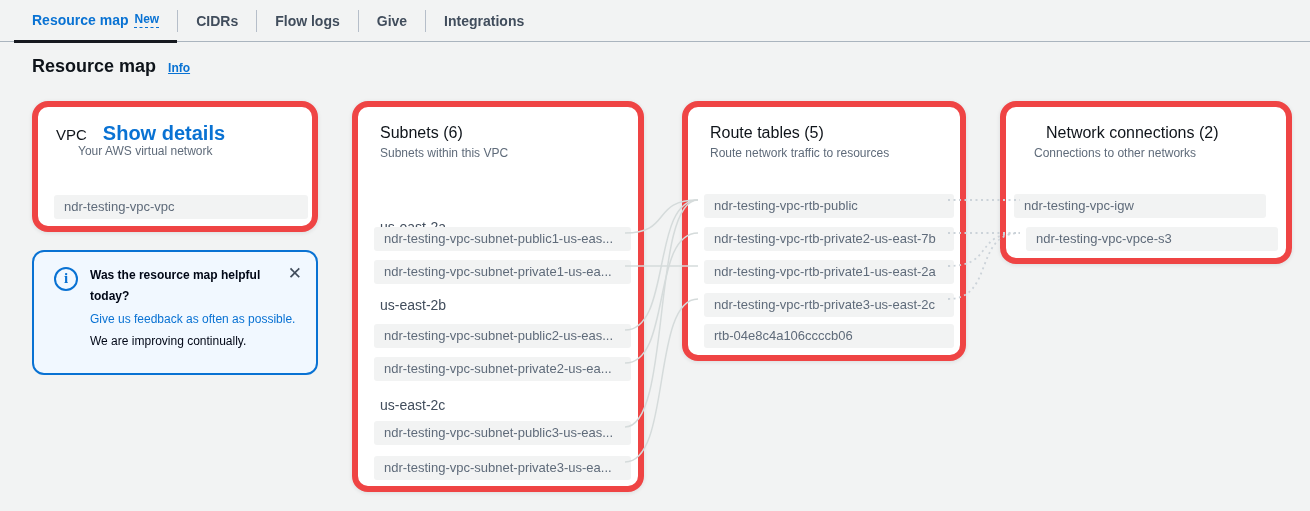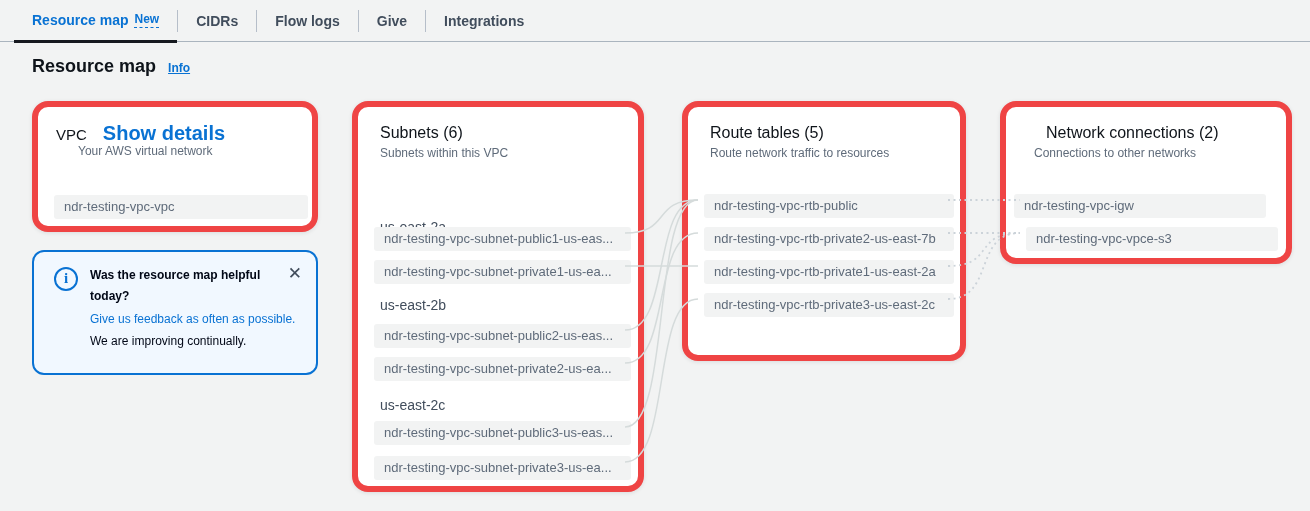--- a/index.html
+++ b/index.html
@@ -162,20 +162,21 @@
 </div>
 
 <div class="card" style="left:682px; top:101px; width:284px; height:260px;">
   <div class="card-title">Route tables (5)</div>
   <div class="card-sub">Route network traffic to resources</div>
 
   <div class="pill" style="left:16px; top:87px; width:250px;">ndr-testing-vpc-rtb-public</div>
   <div class="pill" style="left:16px; top:120px; width:250px;">ndr-testing-vpc-rtb-private2-us-east-7b</div>
   <div class="pill" style="left:16px; top:153px; width:250px;">ndr-testing-vpc-rtb-private1-us-east-2a</div>
   <div class="pill" style="left:16px; top:186px; width:250px;">ndr-testing-vpc-rtb-private3-us-east-2c</div>
+  <div class="pill" style="left:16px; top:217px; width:250px;">rtb-04e8c4a106ccccb06</div>
 </div>
 
 <div class="card" style="left:1000px; top:101px; width:292px; height:163px;">
   <div class="card-title" style="left:24px;margin-left:16px;">Network connections (2)</div>
   <div class="card-sub" style="left:28px;">Connections to other networks</div>
 
   <div class="pill" style="left:8px; top:87px; width:252px;">ndr-testing-vpc-igw</div>
   <div class="pill" style="left:20px; top:120px; width:252px;">ndr-testing-vpc-vpce-s3</div>
 </div>
 

